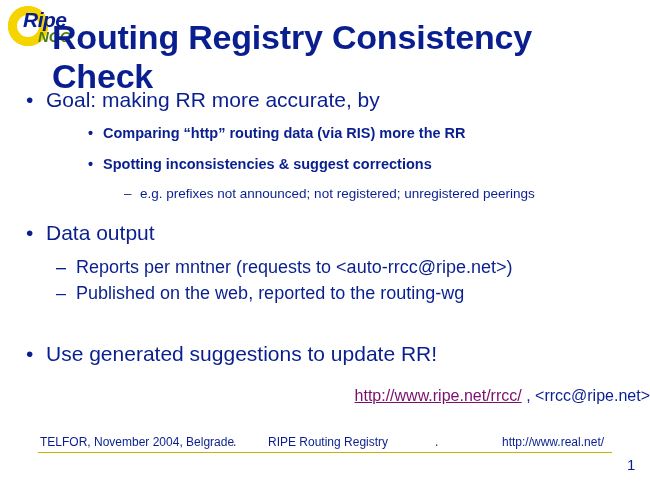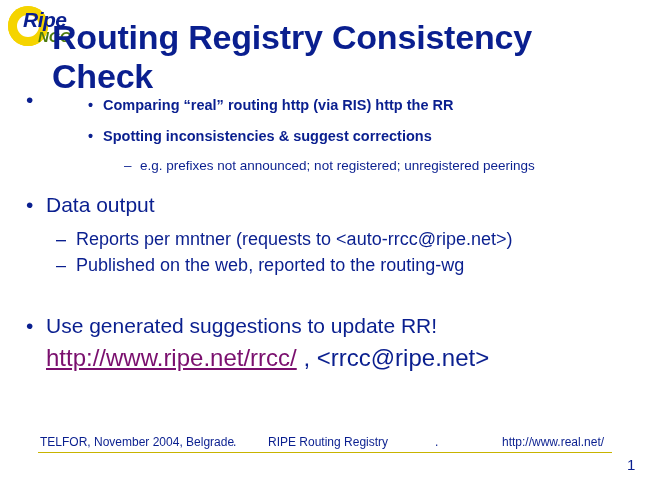--- a/index.html
+++ b/index.html
@@ -147,24 +147,25 @@
     left: 0;
     top: 0;
   }
 
   .spacer-sm { height: 7px; }
   .spacer-md { height: 14px; }
   .spacer-lg { height: 34px; }
 
   .link-line {
     position: relative;
-    font-size: 24px;
-    color: #0a1f8f;
-    margin: 4px 0 0 46px;
+    font-size: 16px;
+    color: #0a1f8f;
+    margin: 14px 0 0 46px;
     line-height: 28px;
+    text-align: right;
   }
   .link {
     color: #7a0f6e;
     text-decoration: underline;
   }
 
   
   .footer-rule {
     position: absolute;
     left: 38px;
@@ -203,27 +204,28 @@
   <div class="ripe">Ripe</div>
   <div class="ncc">NCC</div>
 </div>
 
 <div class="slide-title">Routing Registry Consistency Check</div>
 
 <div class="body">
 
   <div class="l1">
     <span class="bullet">•</span>
+    <span>Goal: making RR more accurate, by</span>
   </div>
 
   <div class="spacer-sm"></div>
 
   <div class="l2">
     <span class="bullet">•</span>
-    <span>Comparing  “real” routing http</span><span class="light"> (via RIS) </span><span> http the RR</span>
+    <span>Comparing  “http” routing data</span><span class="light"> (via RIS) </span><span> more the RR</span>
   </div>
 
   <div class="spacer-sm"></div>
 
   <div class="l2">
     <span class="bullet">•</span>
     <span>Spotting inconsistencies &amp; suggest corrections</span>
   </div>
 
   <div class="spacer-sm"></div>

